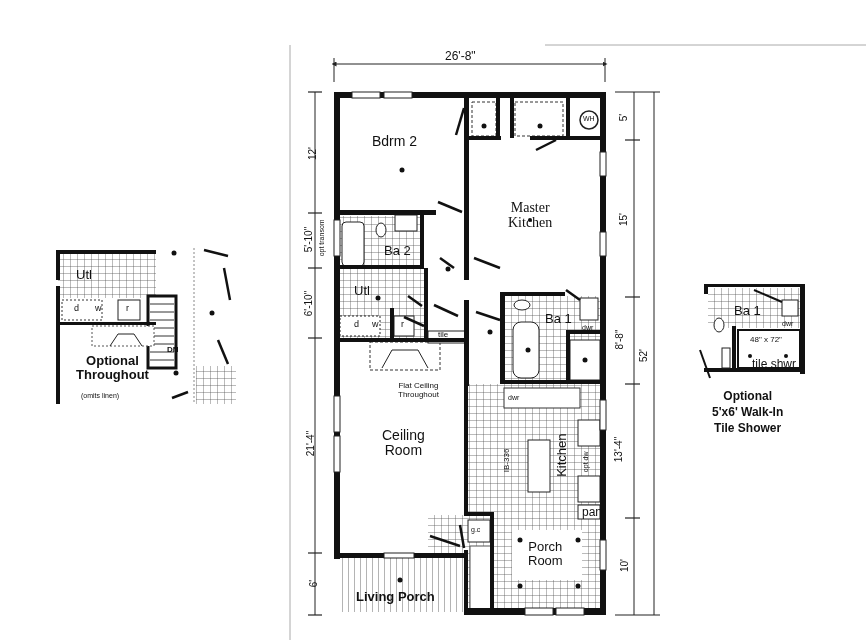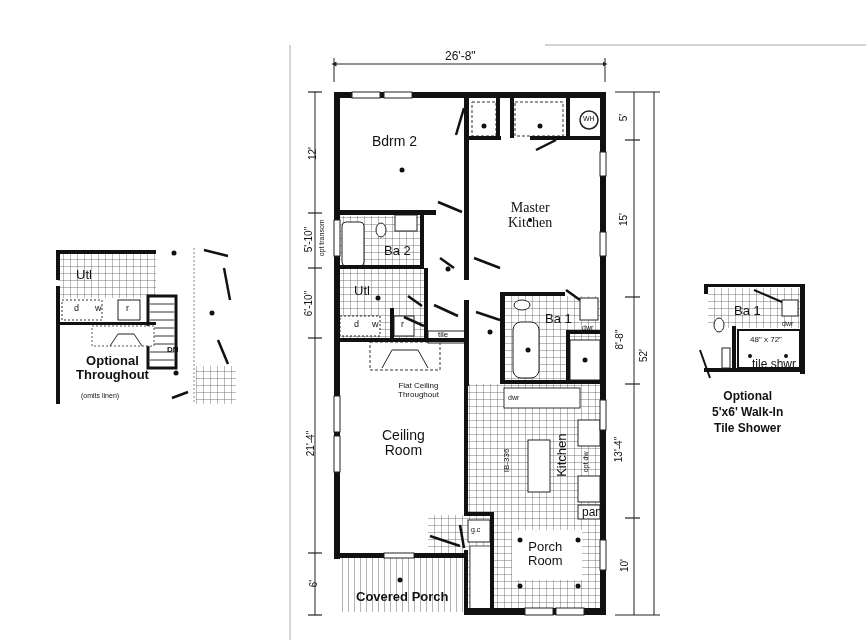--- a/index.html
+++ b/index.html
@@ -243,21 +243,21 @@
 <div class="lbl" style="left:508px;top:394px;font-size:7px;">dwr</div>
 <div class="lbl rot" style="left:540px;top:448px;font-size:13px;">Kitchen</div>
 <div class="lbl rot" style="left:496px;top:456px;font-size:8px;">IB-336</div>
 <div class="lbl rot" style="left:576px;top:458px;font-size:7px;">opt dw</div>
 <div class="lbl" style="left:582px;top:506px;font-size:12px;">pan</div>
 <div class="lbl" style="left:471px;top:526px;font-size:7px;">g.c</div>
 <div class="lbl" style="left:528px;top:540px;font-size:13px;">
   <div>Porch</div>
   <div>Room</div>
 </div>
-<div class="lbl bold" style="left:356px;top:590px;font-size:13px;">Covered Porch</div>
+<div class="lbl bold" style="left:356px;top:590px;font-size:13px;">Living Porch</div>
 <div class="lbl rot" style="left:303px;top:234px;font-size:7px;">opt transom</div>
 
 <div class="lbl rot" style="left:306px;top:148px;font-size:10px;">12'</div>
 <div class="lbl rot" style="left:296px;top:234px;font-size:10px;">5'-10"</div>
 <div class="lbl rot" style="left:296px;top:298px;font-size:10px;">6'-10"</div>
 <div class="lbl rot" style="left:298px;top:438px;font-size:10px;">21'-4"</div>
 <div class="lbl rot" style="left:310px;top:578px;font-size:10px;">6'</div>
 
 <div class="lbl rot" style="left:620px;top:112px;font-size:10px;">5'</div>
 <div class="lbl rot" style="left:617px;top:214px;font-size:10px;">15'</div>

